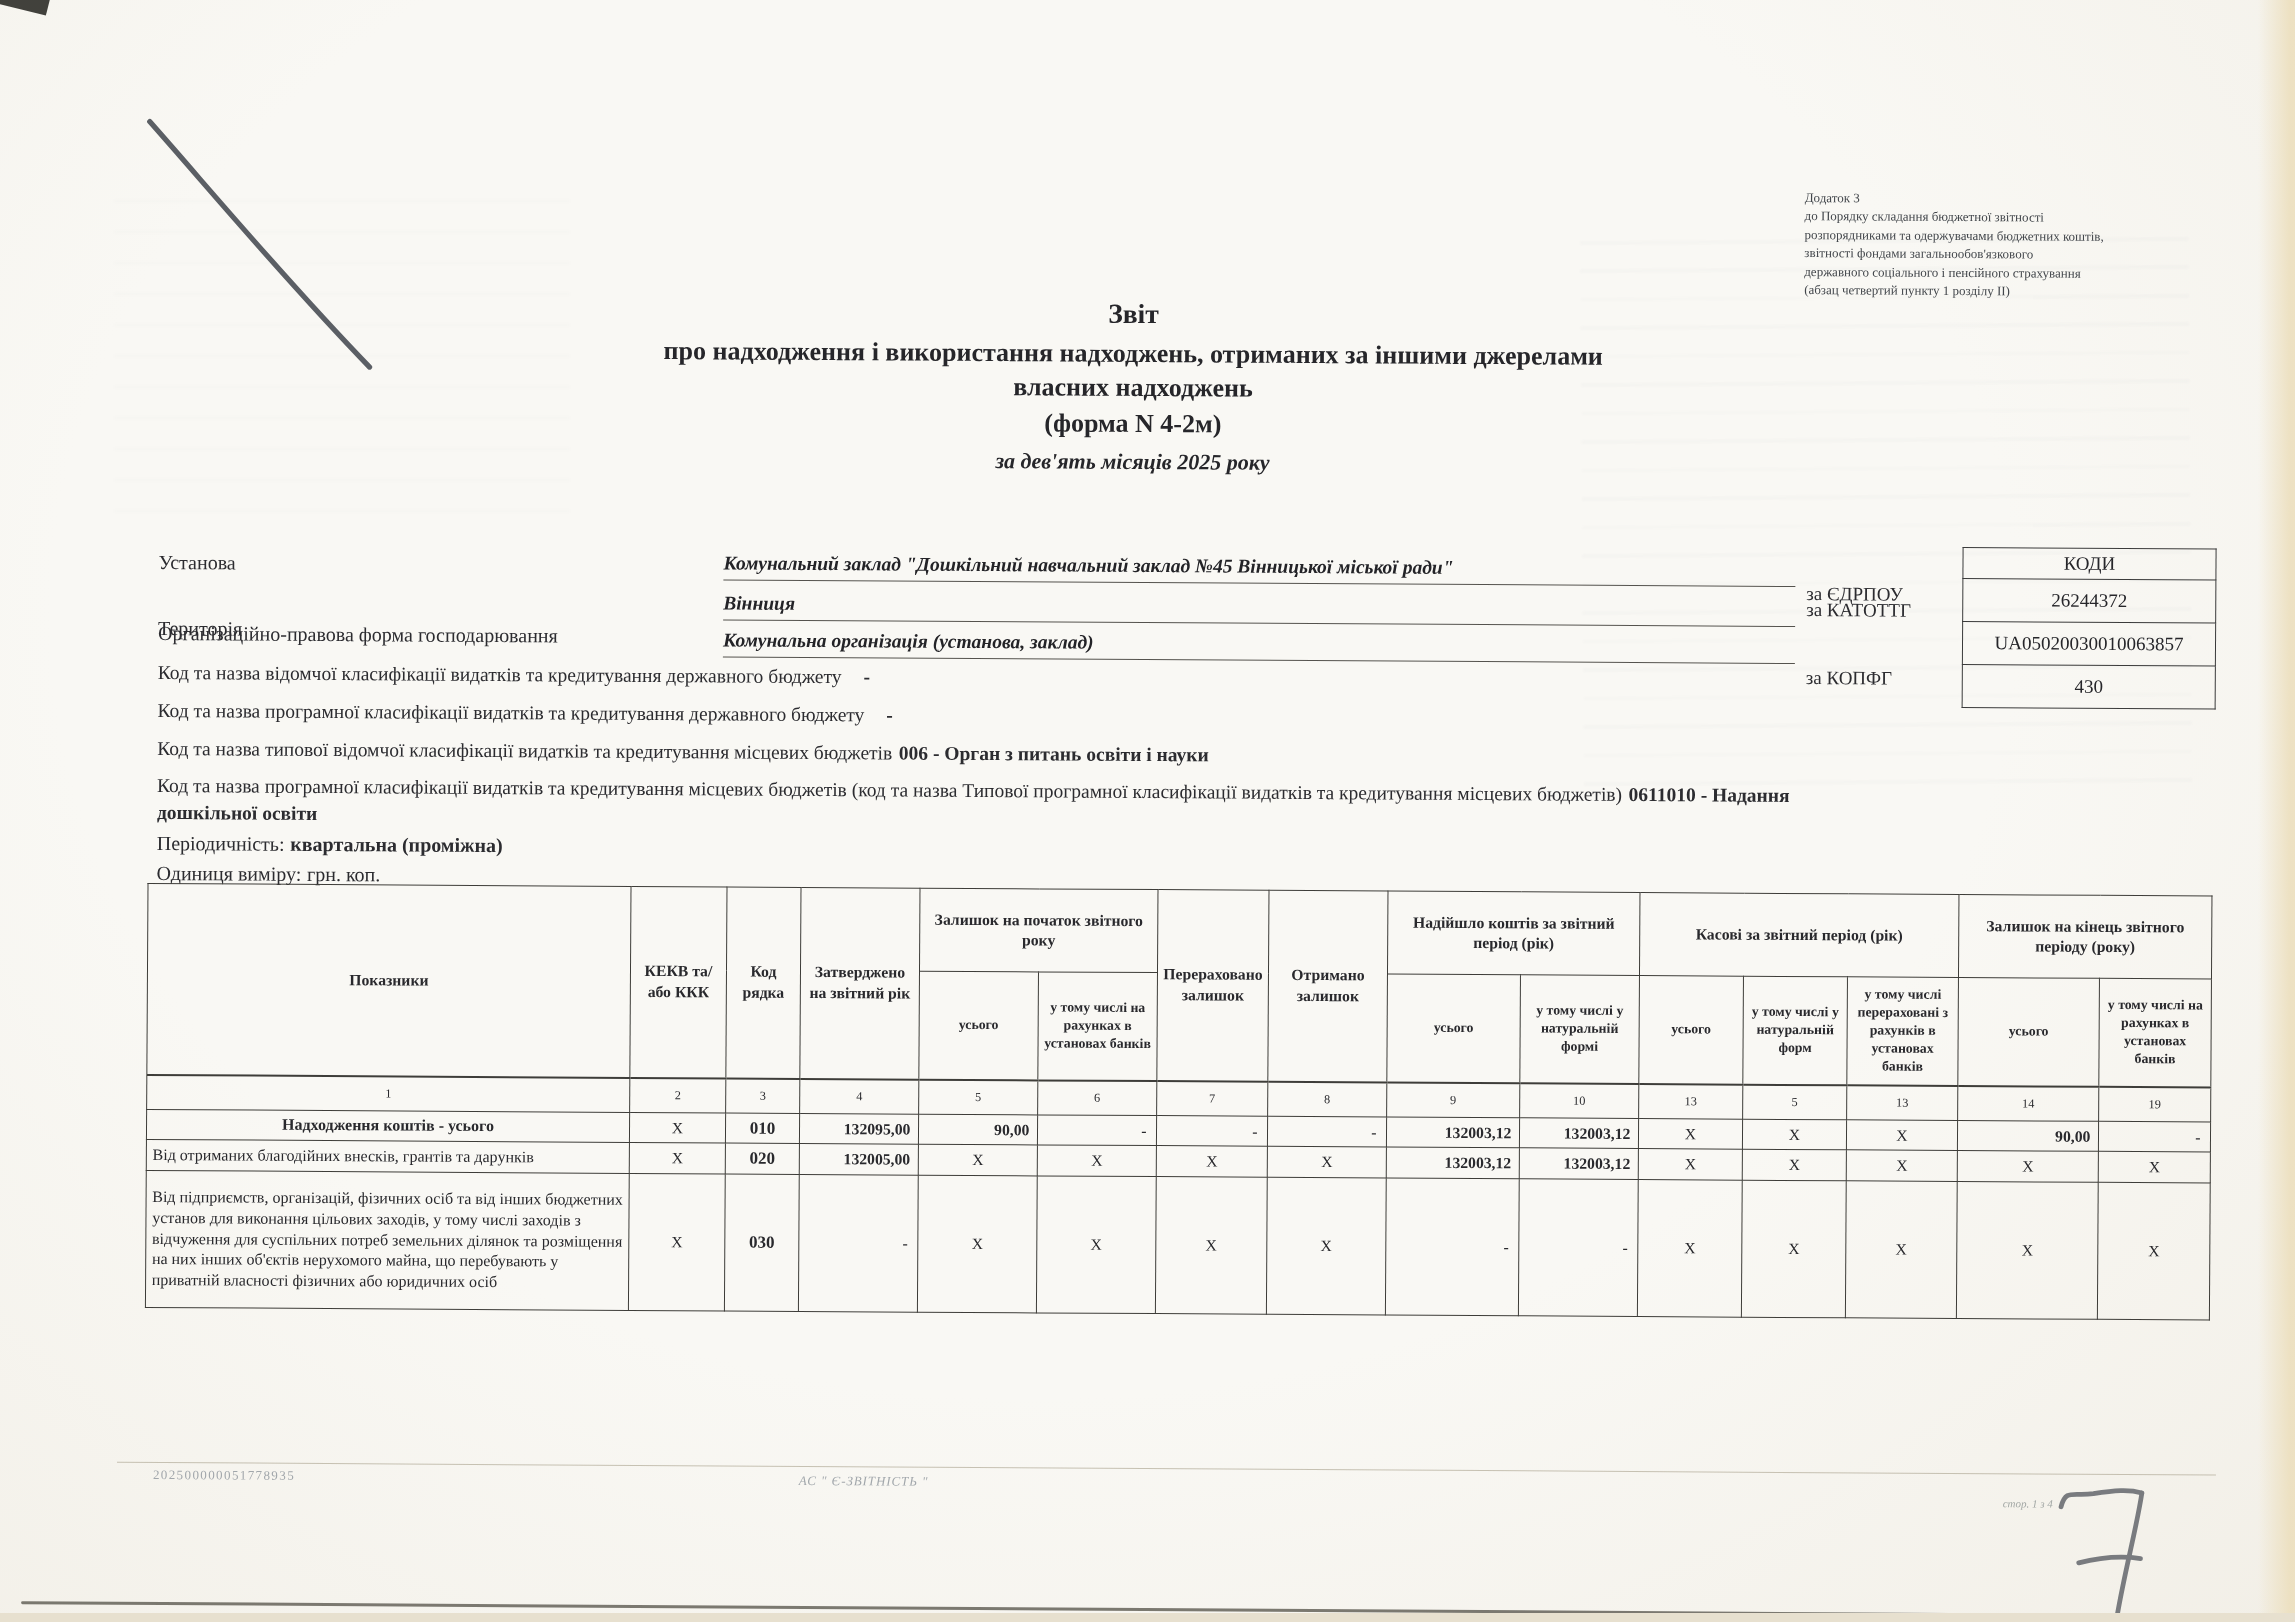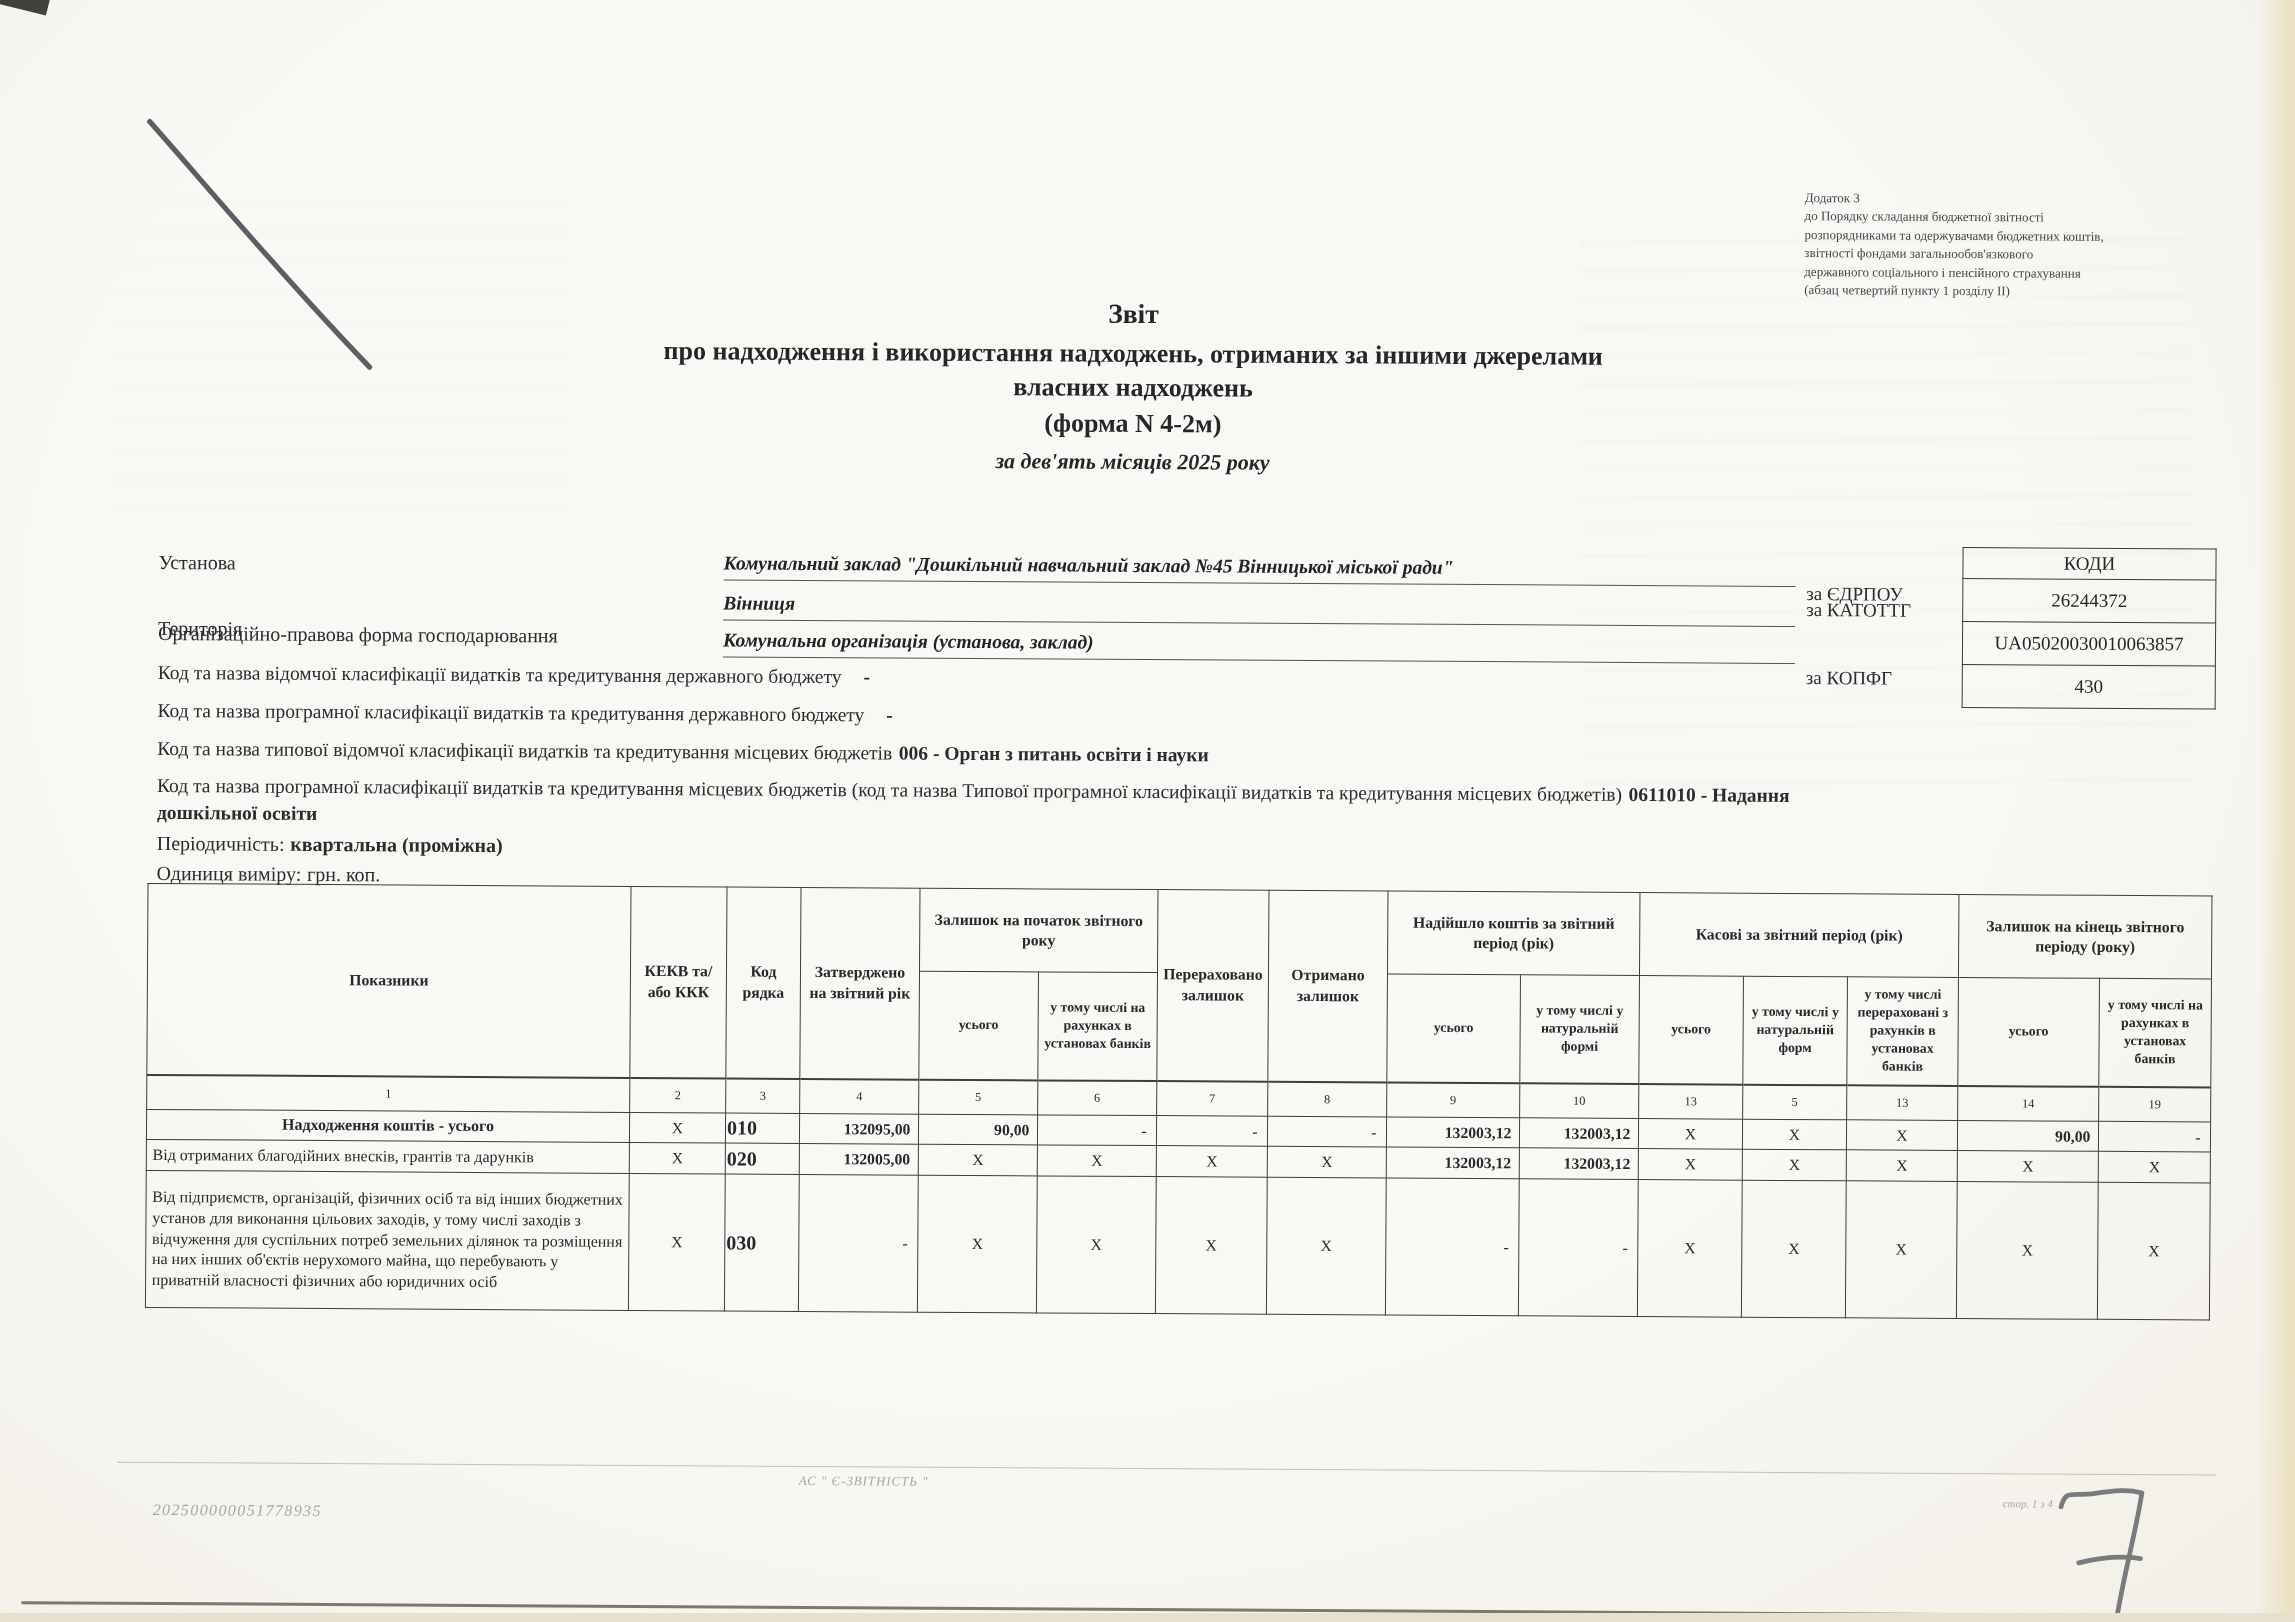--- a/index.html
+++ b/index.html
@@ -53,26 +53,26 @@
   .main-table th,.main-table td{border:1.4px solid #3e3d39;vertical-align:middle;color:#29292d;overflow:hidden;}
   .main-table th{font-weight:bold;text-align:center;padding:2.8px 4.7px;}
   .th-big{font-size:15.7px;line-height:1.3;}
   .th-sub{font-size:13.8px;line-height:1.3;font-weight:bold;}
   tr.h1{height:83px;} tr.h2{height:108px;} tr.h3{height:35px;}
   tr.h3 td{border-top:2.8px double #3e3d39;text-align:center;font-size:12.3px;}
   tr.d1{height:30px;} tr.d2{height:31px;} tr.d3{height:137px;}
   td.ind{font-size:16px;text-align:left;padding:2.8px 5.7px;line-height:1.3;}
   td.ind-bold{font-weight:bold;text-align:center;}
   td.cn{font-size:15.7px;font-weight:bold;text-align:right;padding-right:7.6px;}
-  td.cc{font-size:20px;font-weight:bold;text-align:left;}
+  td.cc{font-size:17px;font-weight:bold;text-align:center;}
   td.cx{font-size:15.7px;text-align:center;}
   td.cd{font-size:15.7px;text-align:right;padding-right:9.5px;}
   
   .footer-rule{position:absolute;left:121px;top:1468px;width:2099px;height:1.4px;background:#bdb7a7;opacity:.85;}
-  .f-left{position:absolute;left:157px;top:1473px;font-size:16px;font-style:italic;letter-spacing:1.4px;color:#8d949b;opacity:.8;margin-top:34px;}
+  .f-left{position:absolute;left:157px;top:1473px;font-size:13px;letter-spacing:1.4px;color:#8d949b;opacity:.8;}
   .f-center{position:absolute;left:803px;top:1475px;font-size:13px;font-style:italic;letter-spacing:0.9px;color:#8d949b;opacity:.8;}
   .f-right{position:absolute;left:2007px;top:1492px;font-size:11px;font-style:italic;color:#9aa09e;opacity:.9;}
   .pen-stroke{position:absolute;left:137px;top:121px;}
   .hand-seven{position:absolute;left:2052px;top:1463px;}
 </style>
 </head>
 <body>
 
 <div class="page">
   <div class="ghost g1"></div>

